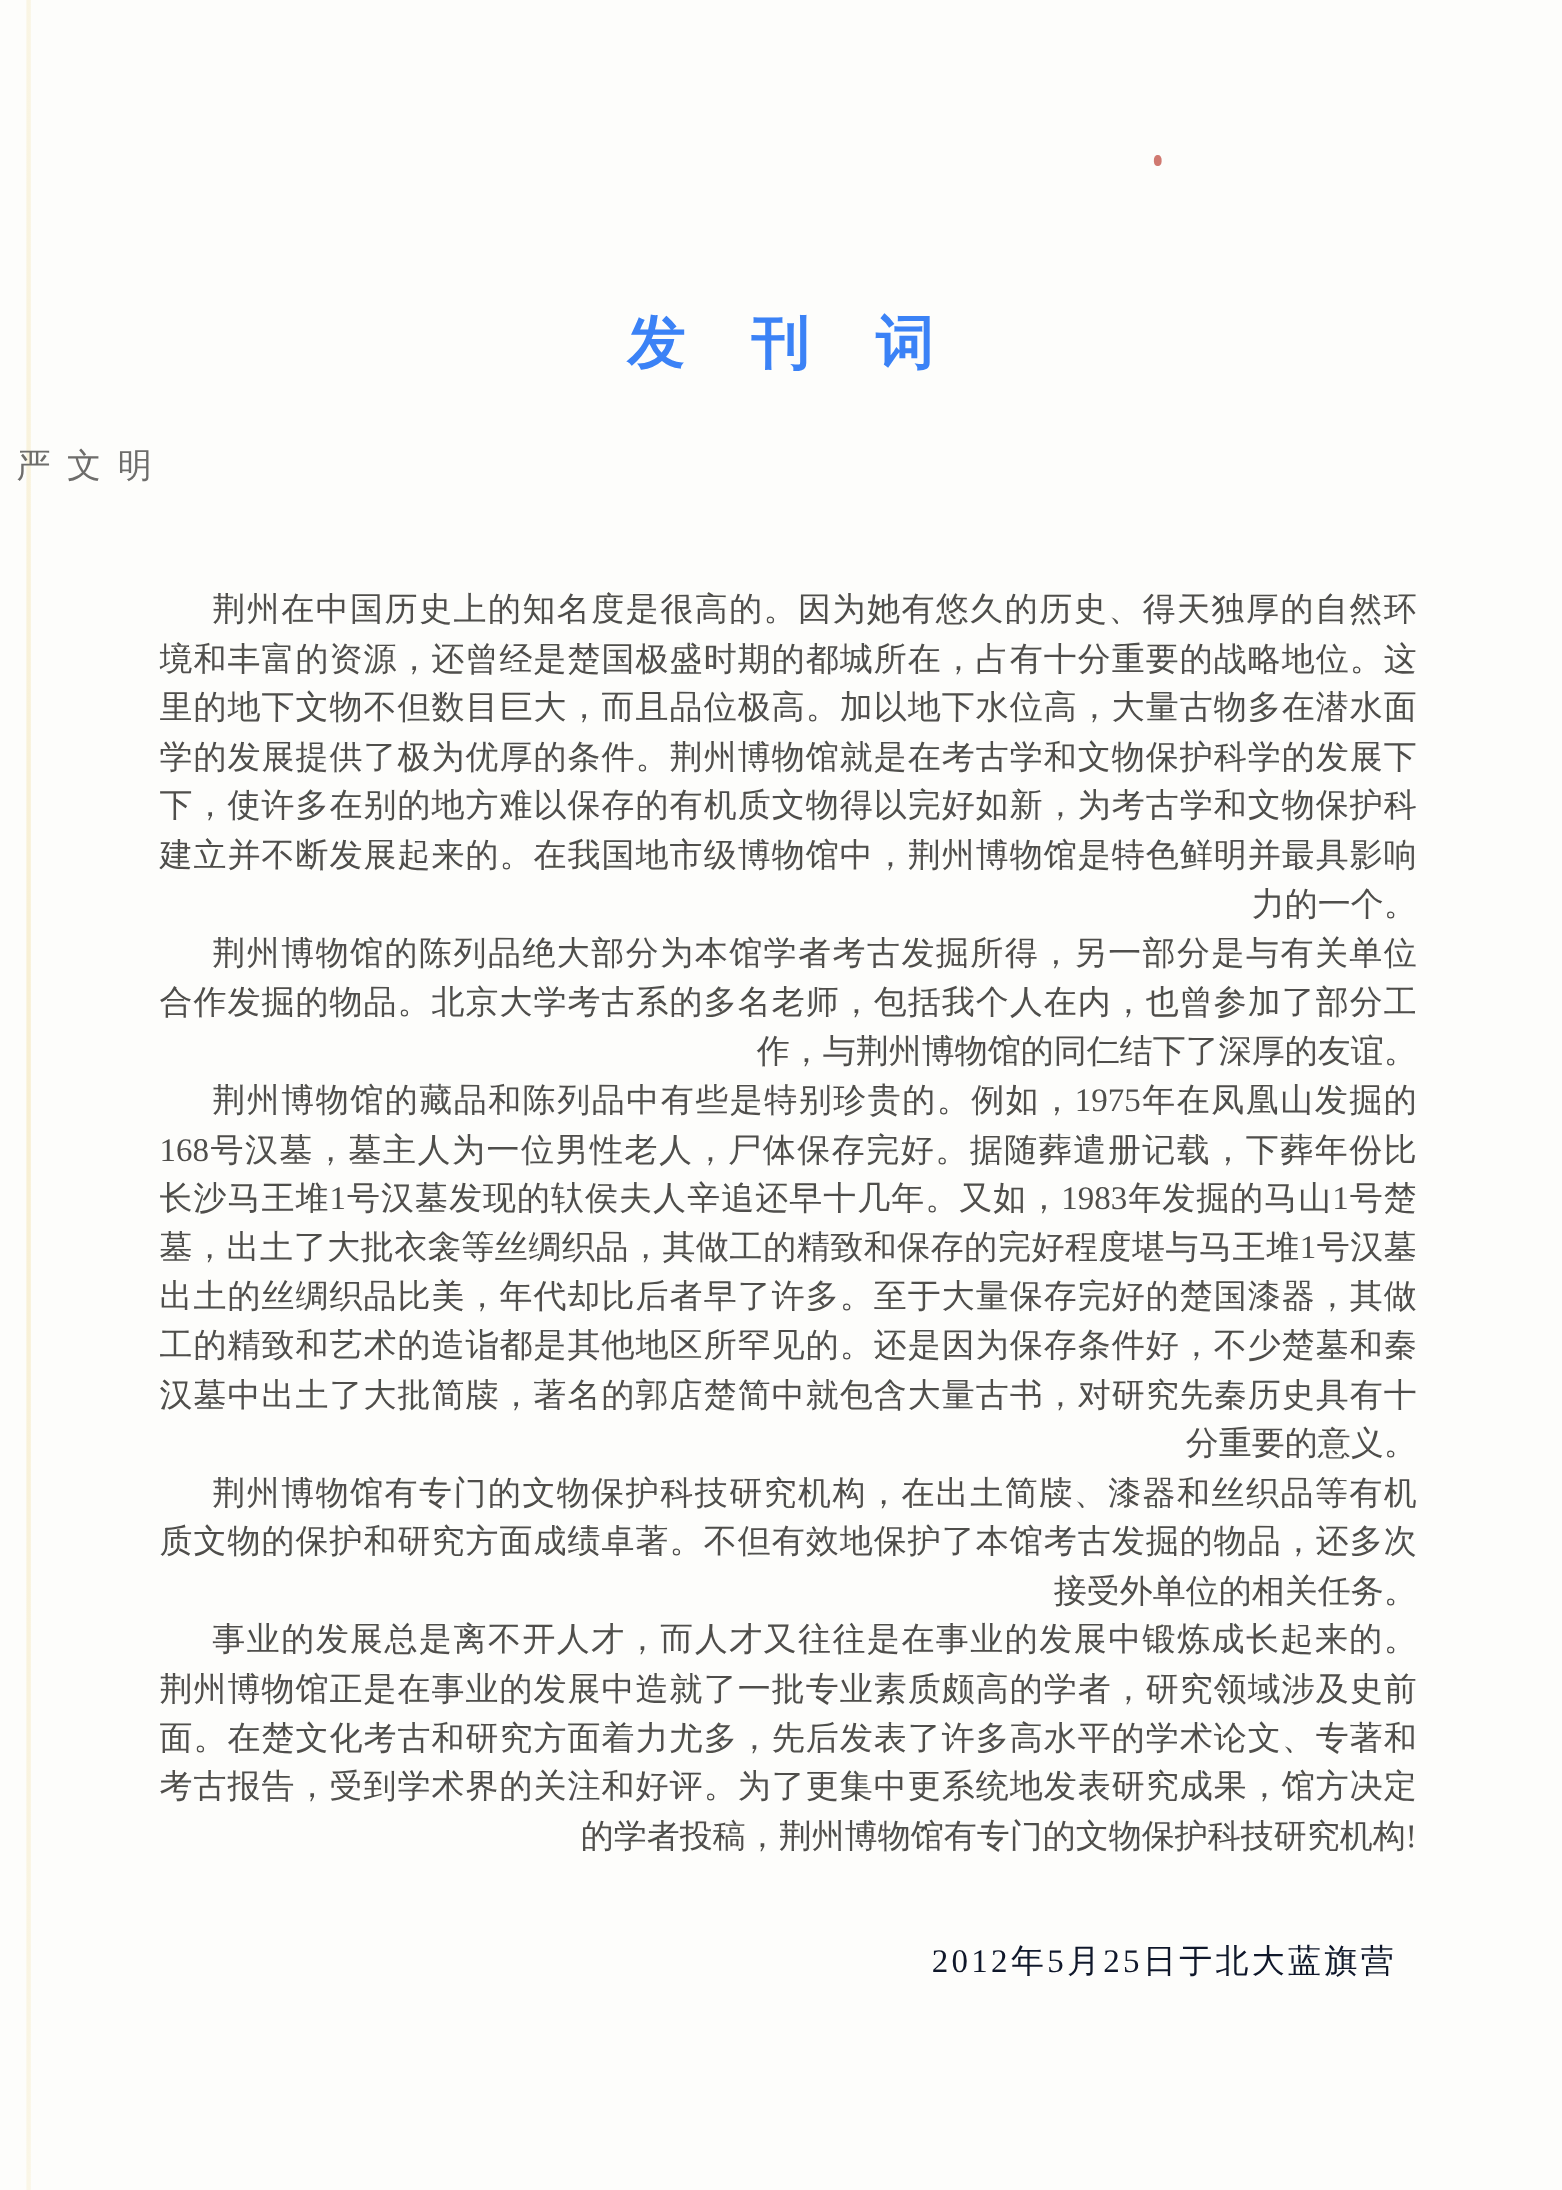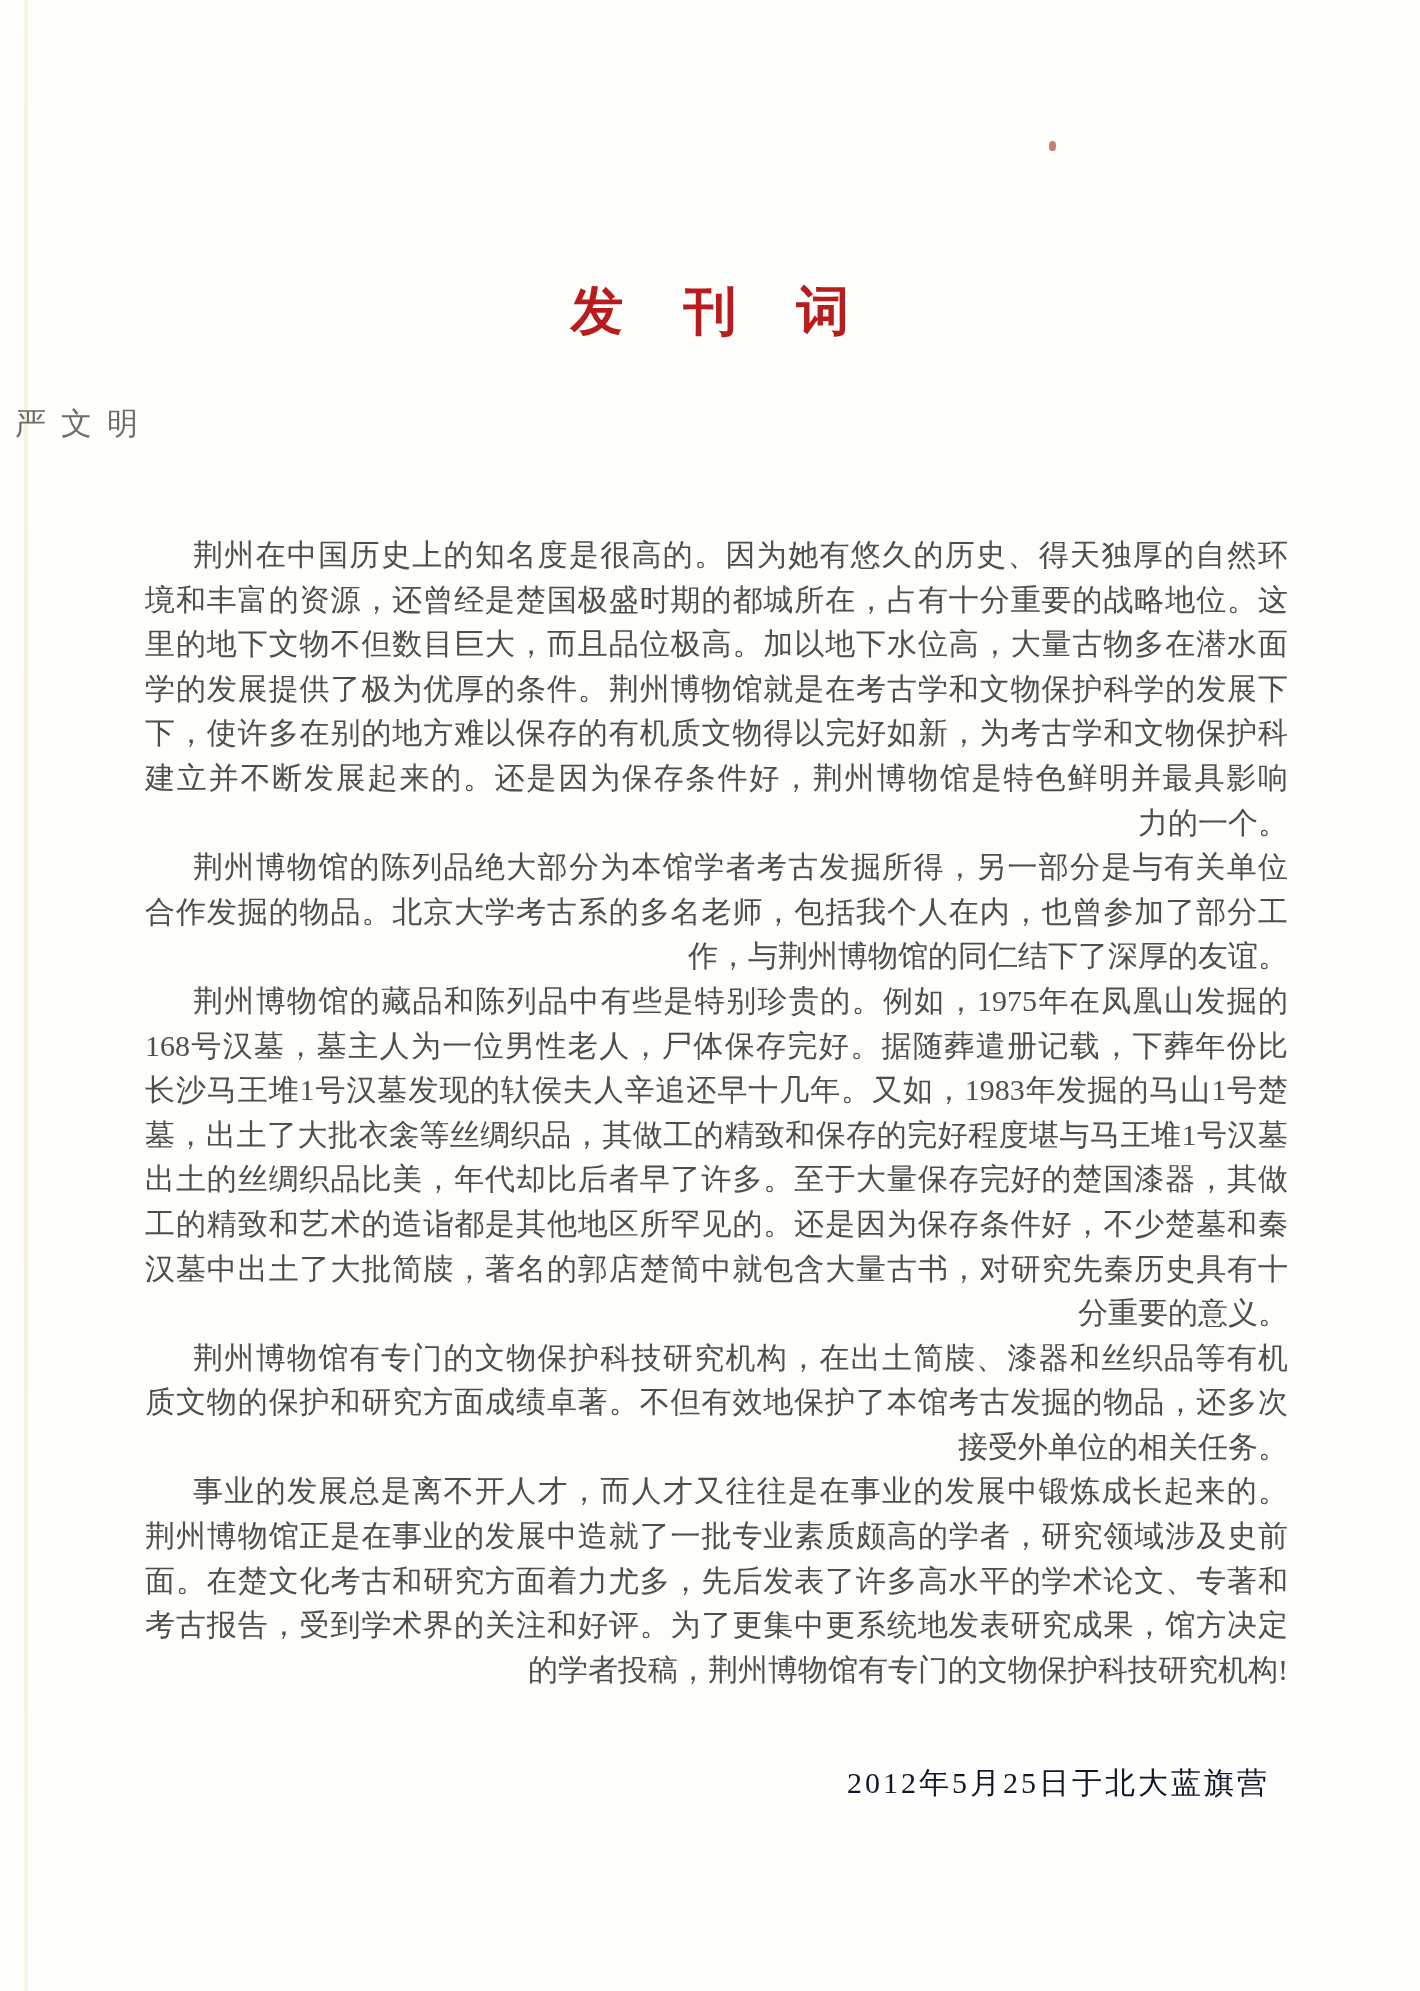--- a/index.html
+++ b/index.html
@@ -37,21 +37,21 @@
   }
   .doc-title {
     position: absolute;
     top: 276px;
     left: 0;
     width: 100%;
     margin: 0;
     text-align: center;
     font-size: 53px;
     font-weight: bold;
-    color: #b91c1c;
+    color: #3b82f6;
     letter-spacing: 60px;
     text-indent: 60px;
     white-space: nowrap;
   }
   .doc-author {
     position: absolute;
     top: 403px;
     left: 0;
     width: 100%;
     margin: 0;
@@ -110,21 +110,21 @@
   <h1 class="doc-title">发刊词</h1>
   <h2 class="doc-author">严文明</h2>
 
   <div class="body-text">
 
     <div class="line fill indent">荆州在中国历史上的知名度是很高的。因为她有悠久的历史、得天独厚的自然环</div>
     <div class="line fill">境和丰富的资源，还曾经是楚国极盛时期的都城所在，占有十分重要的战略地位。这</div>
     <div class="line fill">里的地下文物不但数目巨大，而且品位极高。加以地下水位高，大量古物多在潜水面</div>
     <div class="line fill">学的发展提供了极为优厚的条件。荆州博物馆就是在考古学和文物保护科学的发展下</div>
     <div class="line fill">下，使许多在别的地方难以保存的有机质文物得以完好如新，为考古学和文物保护科</div>
-    <div class="line fill">建立并不断发展起来的。还是因为保存条件好，荆州博物馆是特色鲜明并最具影响</div>
+    <div class="line fill">建立并不断发展起来的。在我国地市级博物馆中，荆州博物馆是特色鲜明并最具影响</div>
     <div class="line">力的一个。</div>
 
     <div class="line fill indent">荆州博物馆的陈列品绝大部分为本馆学者考古发掘所得，另一部分是与有关单位</div>
     <div class="line fill">合作发掘的物品。北京大学考古系的多名老师，包括我个人在内，也曾参加了部分工</div>
     <div class="line">作，与荆州博物馆的同仁结下了深厚的友谊。</div>
 
     <div class="line fill indent">荆州博物馆的藏品和陈列品中有些是特别珍贵的。例如，1975年在凤凰山发掘的</div>
     <div class="line fill">168号汉墓，墓主人为一位男性老人，尸体保存完好。据随葬遣册记载，下葬年份比</div>
     <div class="line fill">长沙马王堆1号汉墓发现的轪侯夫人辛追还早十几年。又如，1983年发掘的马山1号楚</div>
     <div class="line fill">墓，出土了大批衣衾等丝绸织品，其做工的精致和保存的完好程度堪与马王堆1号汉墓</div>

